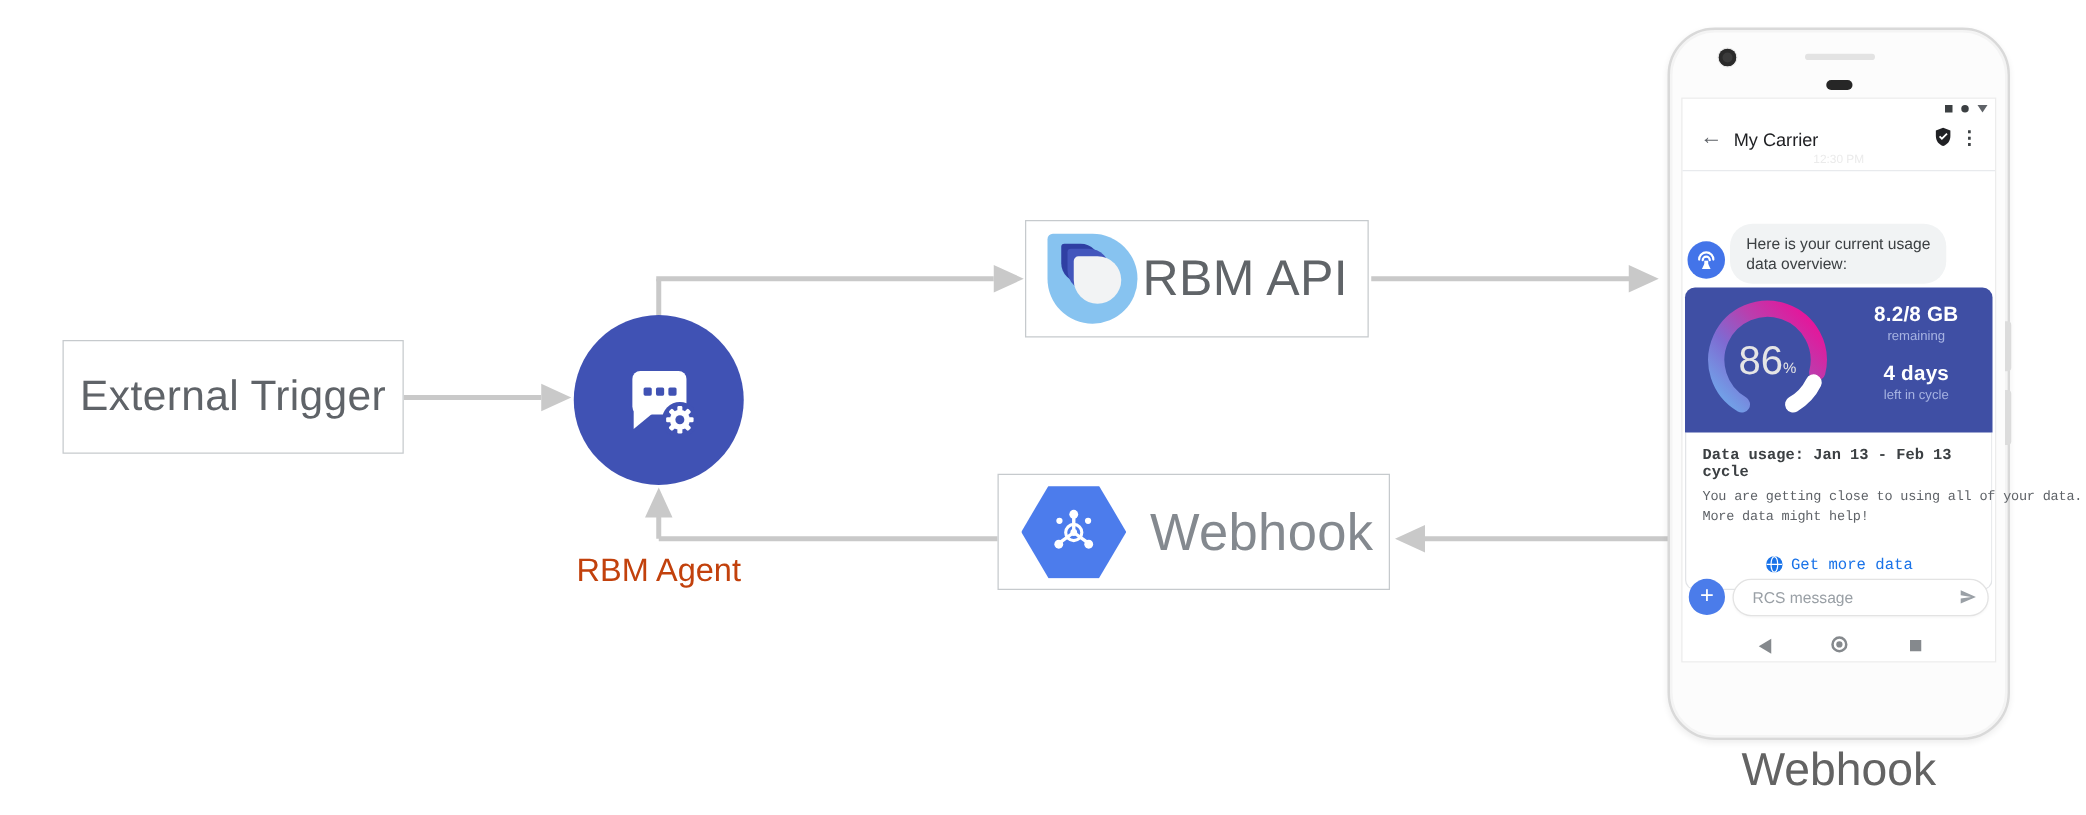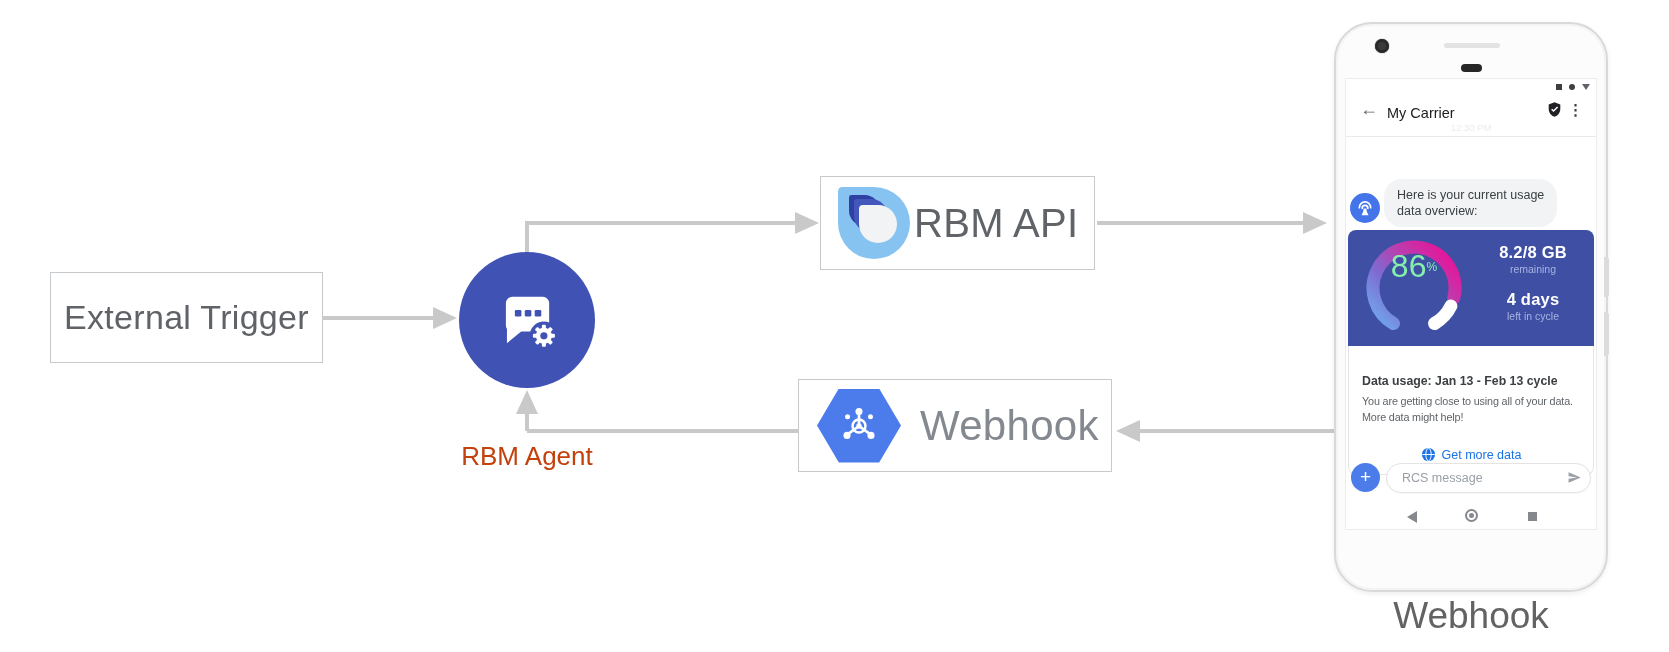--- a/index.html
+++ b/index.html
@@ -77,30 +77,30 @@
   .hdr-divider{position:absolute;left:0;top:57px;width:100%;height:1px;background:#e8eaed;}
 
   .avatar{position:absolute;left:4px;top:114px;width:30px;height:30px;border-radius:50%;
           background:#4374E9;display:flex;align-items:center;justify-content:center;}
   .bubble{position:absolute;left:38px;top:100px;background:#f1f3f4;border-radius:18px;
           padding:8px 13px;font-size:12.5px;line-height:16px;color:#3c4043;white-space:nowrap;}
 
   .rich-card{position:absolute;left:2px;top:151px;width:246px;}
   .card-indigo{position:relative;width:246px;height:116px;background:#3F4FA4;border-radius:8px 8px 0 0;}
   .gauge-wrap{position:absolute;left:15px;top:7px;width:102px;height:102px;}
-  .gauge-text{position:absolute;left:0;top:11px;width:102px;height:102px;display:flex;
-              align-items:flex-start;justify-content:center;color:#86efac;}
+  .gauge-text{position:absolute;left:0;top:0;width:102px;height:102px;display:flex;
+              align-items:center;justify-content:center;color:#e5e5e5;}
   .gauge-num{font-size:32px;font-weight:300;}
   .gauge-pct{font-size:12px;margin-top:12px;}
   .card-right{position:absolute;left:128px;right:4px;top:13px;text-align:center;color:#fff;}
   .cr-big{font-size:16.5px;font-weight:bold;letter-spacing:.2px;}
   .cr-sub{font-size:10.5px;color:#A7B3E2;margin-top:1px;}
   .cr-gap{height:15px;}
   .card-white{background:#fff;border:1px solid #e2e4e7;border-top:none;border-radius:0 0 8px 8px;
-              padding:28px 13px 12px;box-sizing:border-box;}
+              padding:11px 13px 12px;box-sizing:border-box;font-family:Liberation Mono, monospace;}
   .cw-title{font-size:12.3px;font-weight:bold;color:#3c4043;}
   .cw-body{font-size:10.8px;letter-spacing:-.15px;line-height:15.5px;color:#5f6368;margin-top:6px;white-space:nowrap;}
   .cw-action{margin-top:22px;display:flex;align-items:center;justify-content:center;gap:6px;cursor:pointer;}
   .cw-action span{font-size:12.5px;font-weight:500;color:#1a73e8;}
 
   .plus-btn{position:absolute;left:5px;top:384px;width:29px;height:29px;border-radius:50%;background:#4B7CEA;
             color:#fff;font-size:19px;display:flex;align-items:center;justify-content:center;
             padding-bottom:1px;box-sizing:border-box;}
   .rcs-input{position:absolute;left:40px;top:384px;width:205px;height:30px;box-sizing:border-box;
              border:1px solid #e3e3e3;border-radius:16px;padding:0 32px 0 15px;font-size:12.5px;

